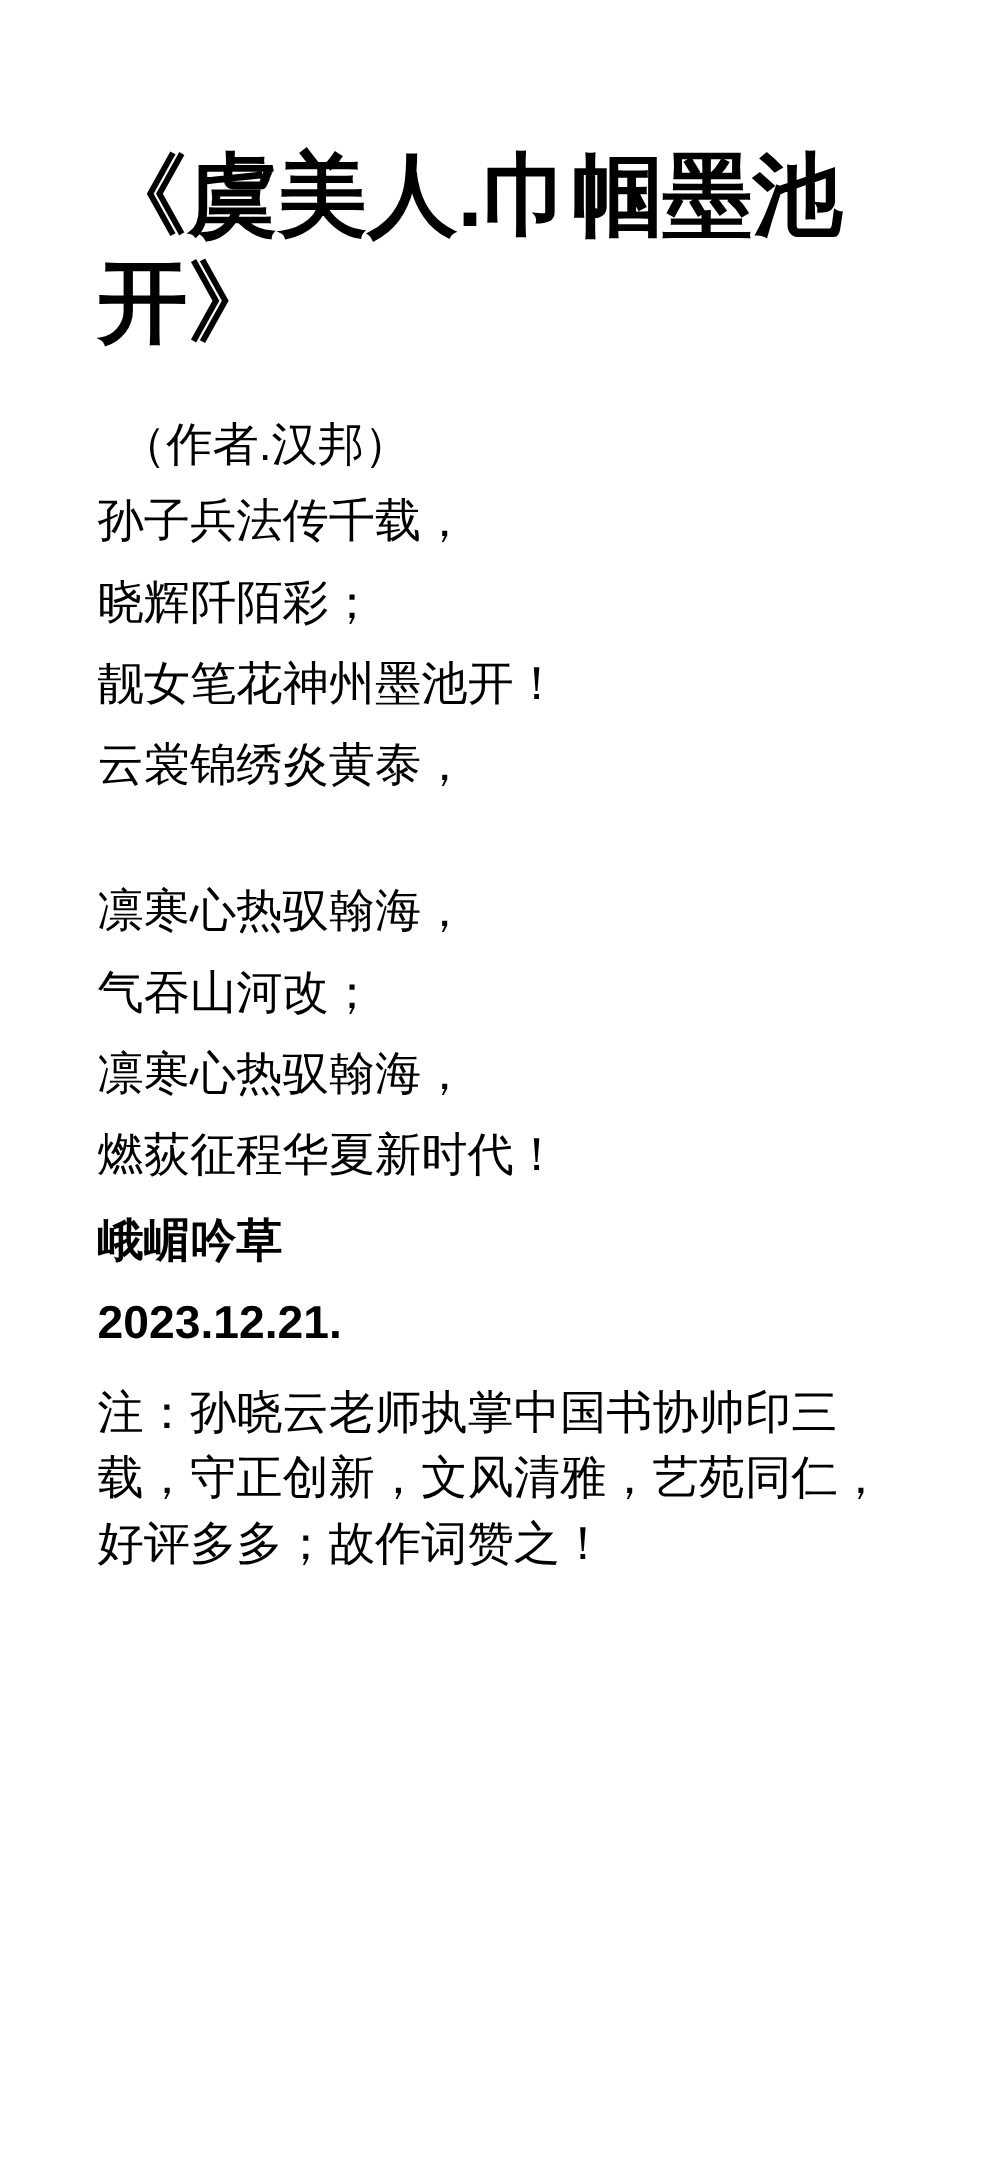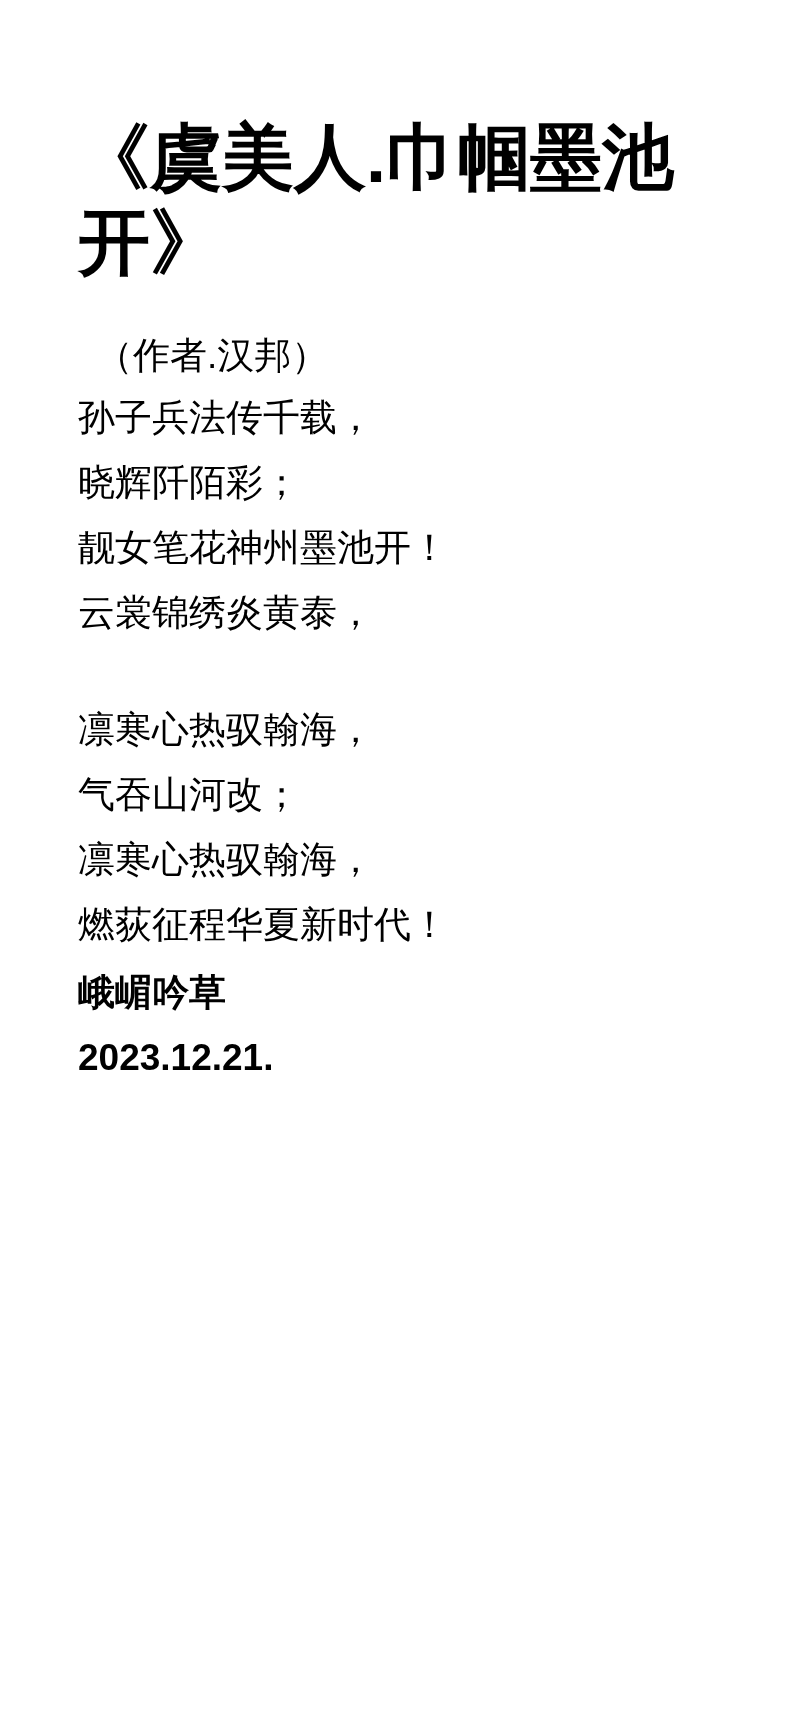--- a/index.html
+++ b/index.html
@@ -75,14 +75,15 @@
   <div class="stanza-gap"></div>
 
   <div class="line">凛寒心热驭翰海，</div>
   <div class="line">气吞山河改；</div>
   <div class="line">凛寒心热驭翰海，</div>
   <div class="line">燃荻征程华夏新时代！</div>
 
   <div class="meta-line">峨嵋吟草</div>
   <div class="meta-line">2023.12.21.</div>
 
+  <div class="note">注：孙晓云老师执掌中国书协帅印三载，守正创新，文风清雅，艺苑同仁，好评多多；故作词赞之！</div>
 
 </div>
 
 </body></html>

